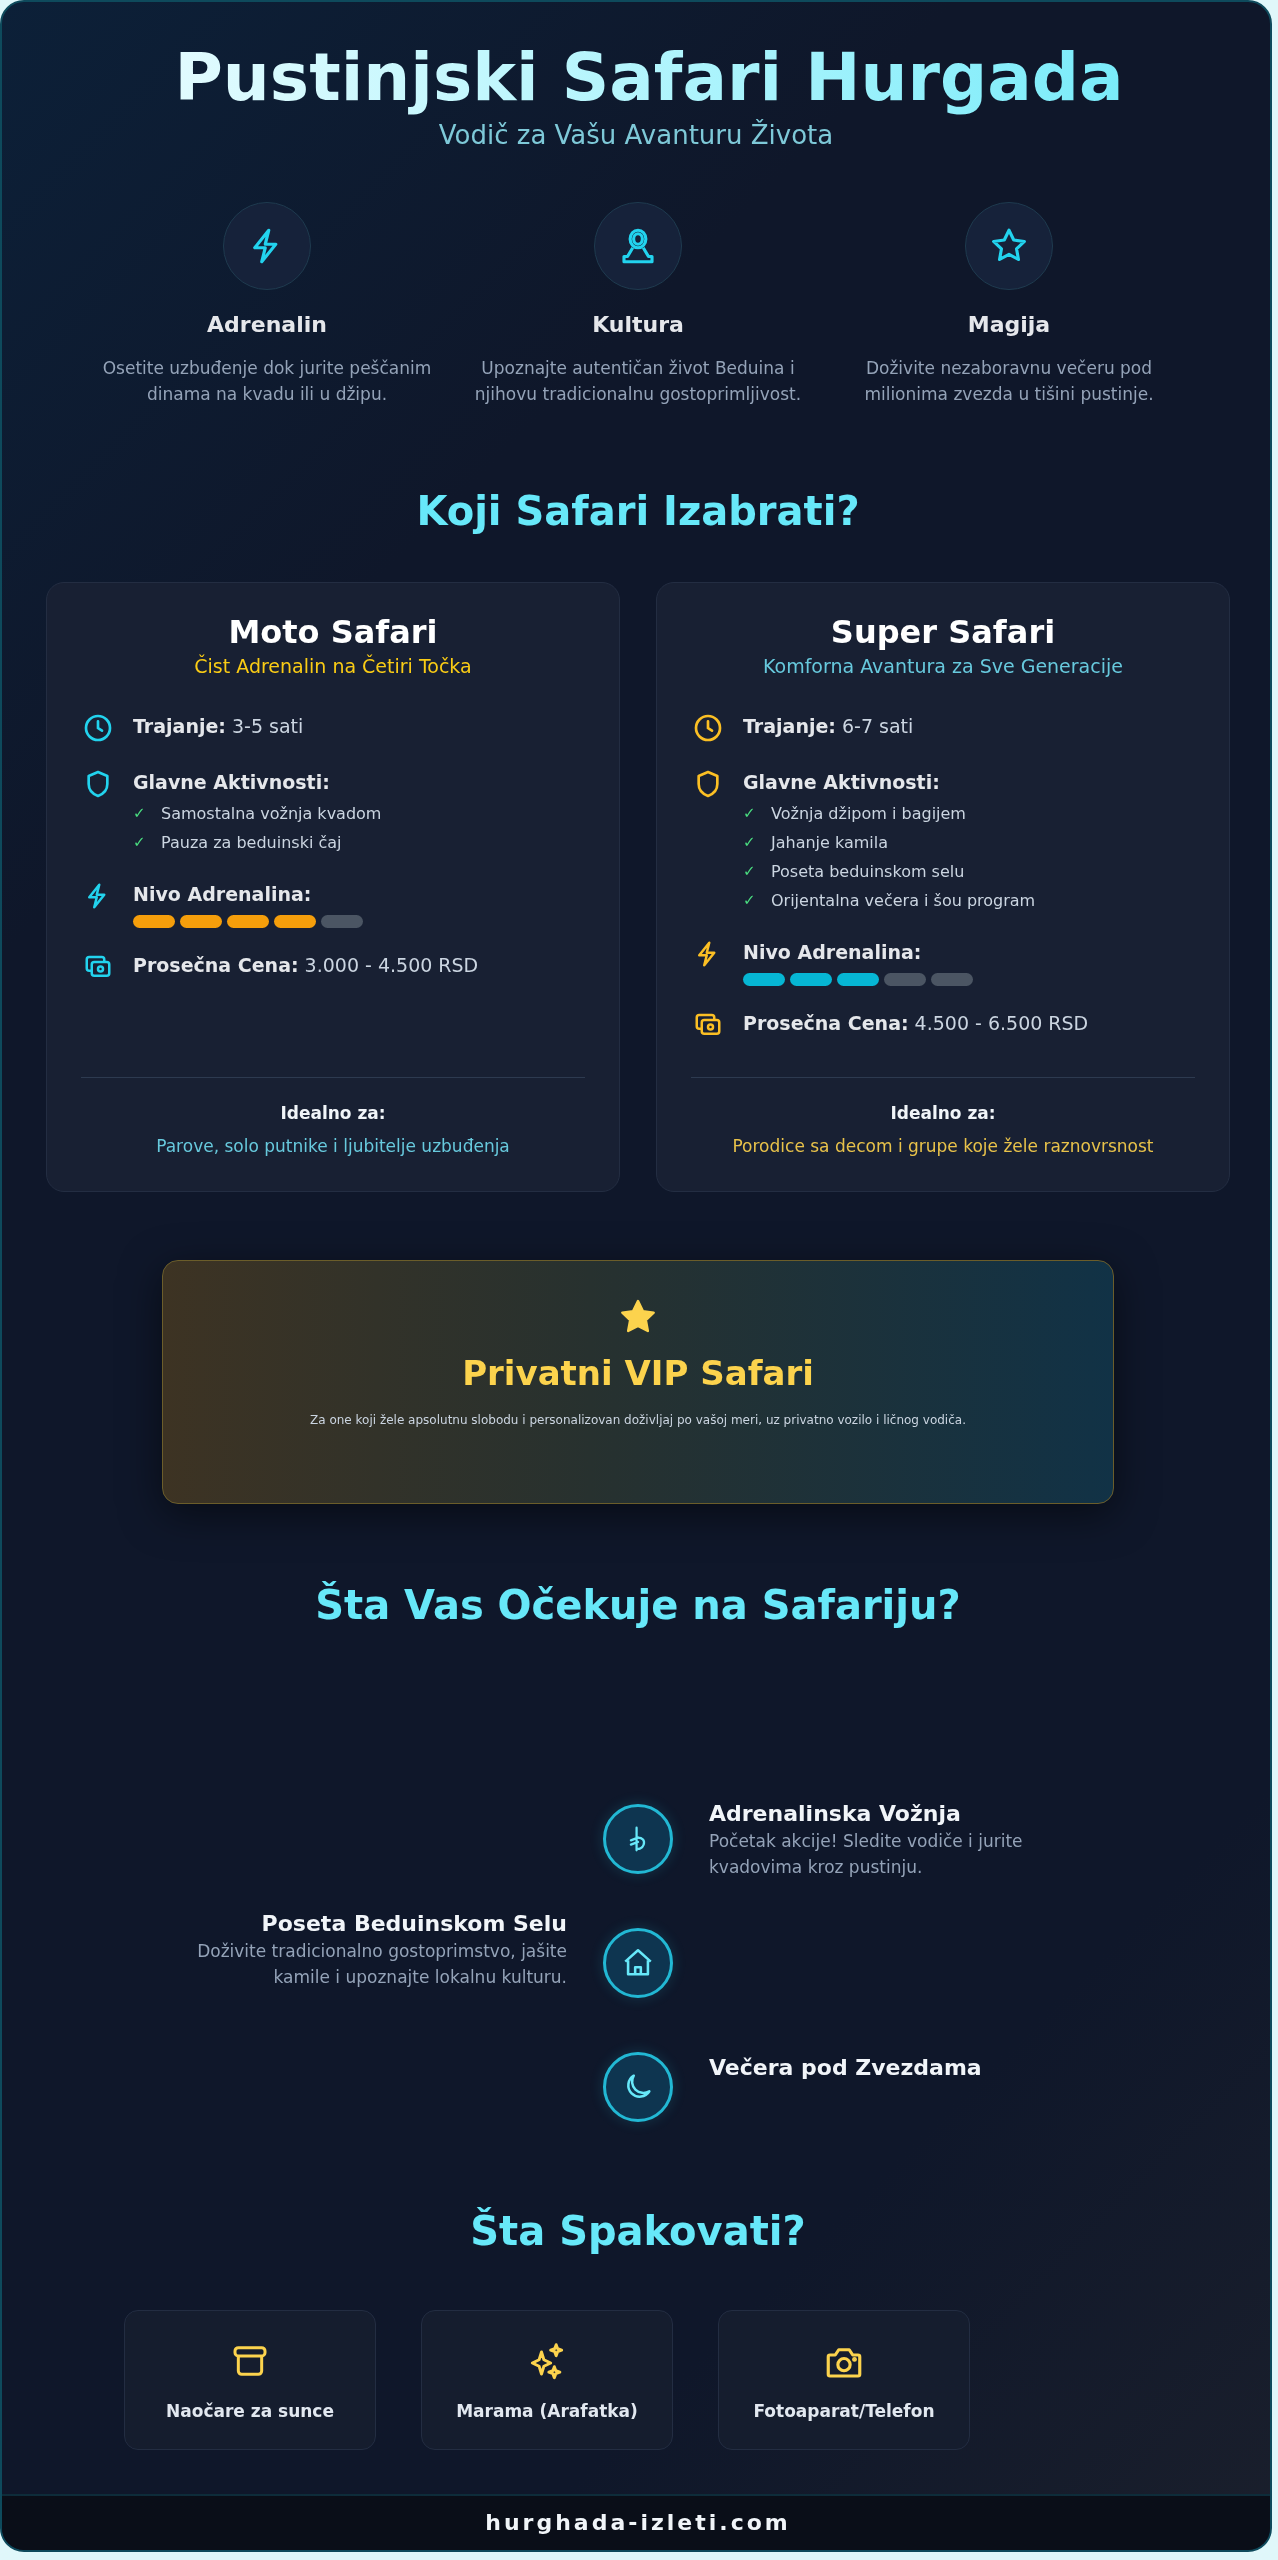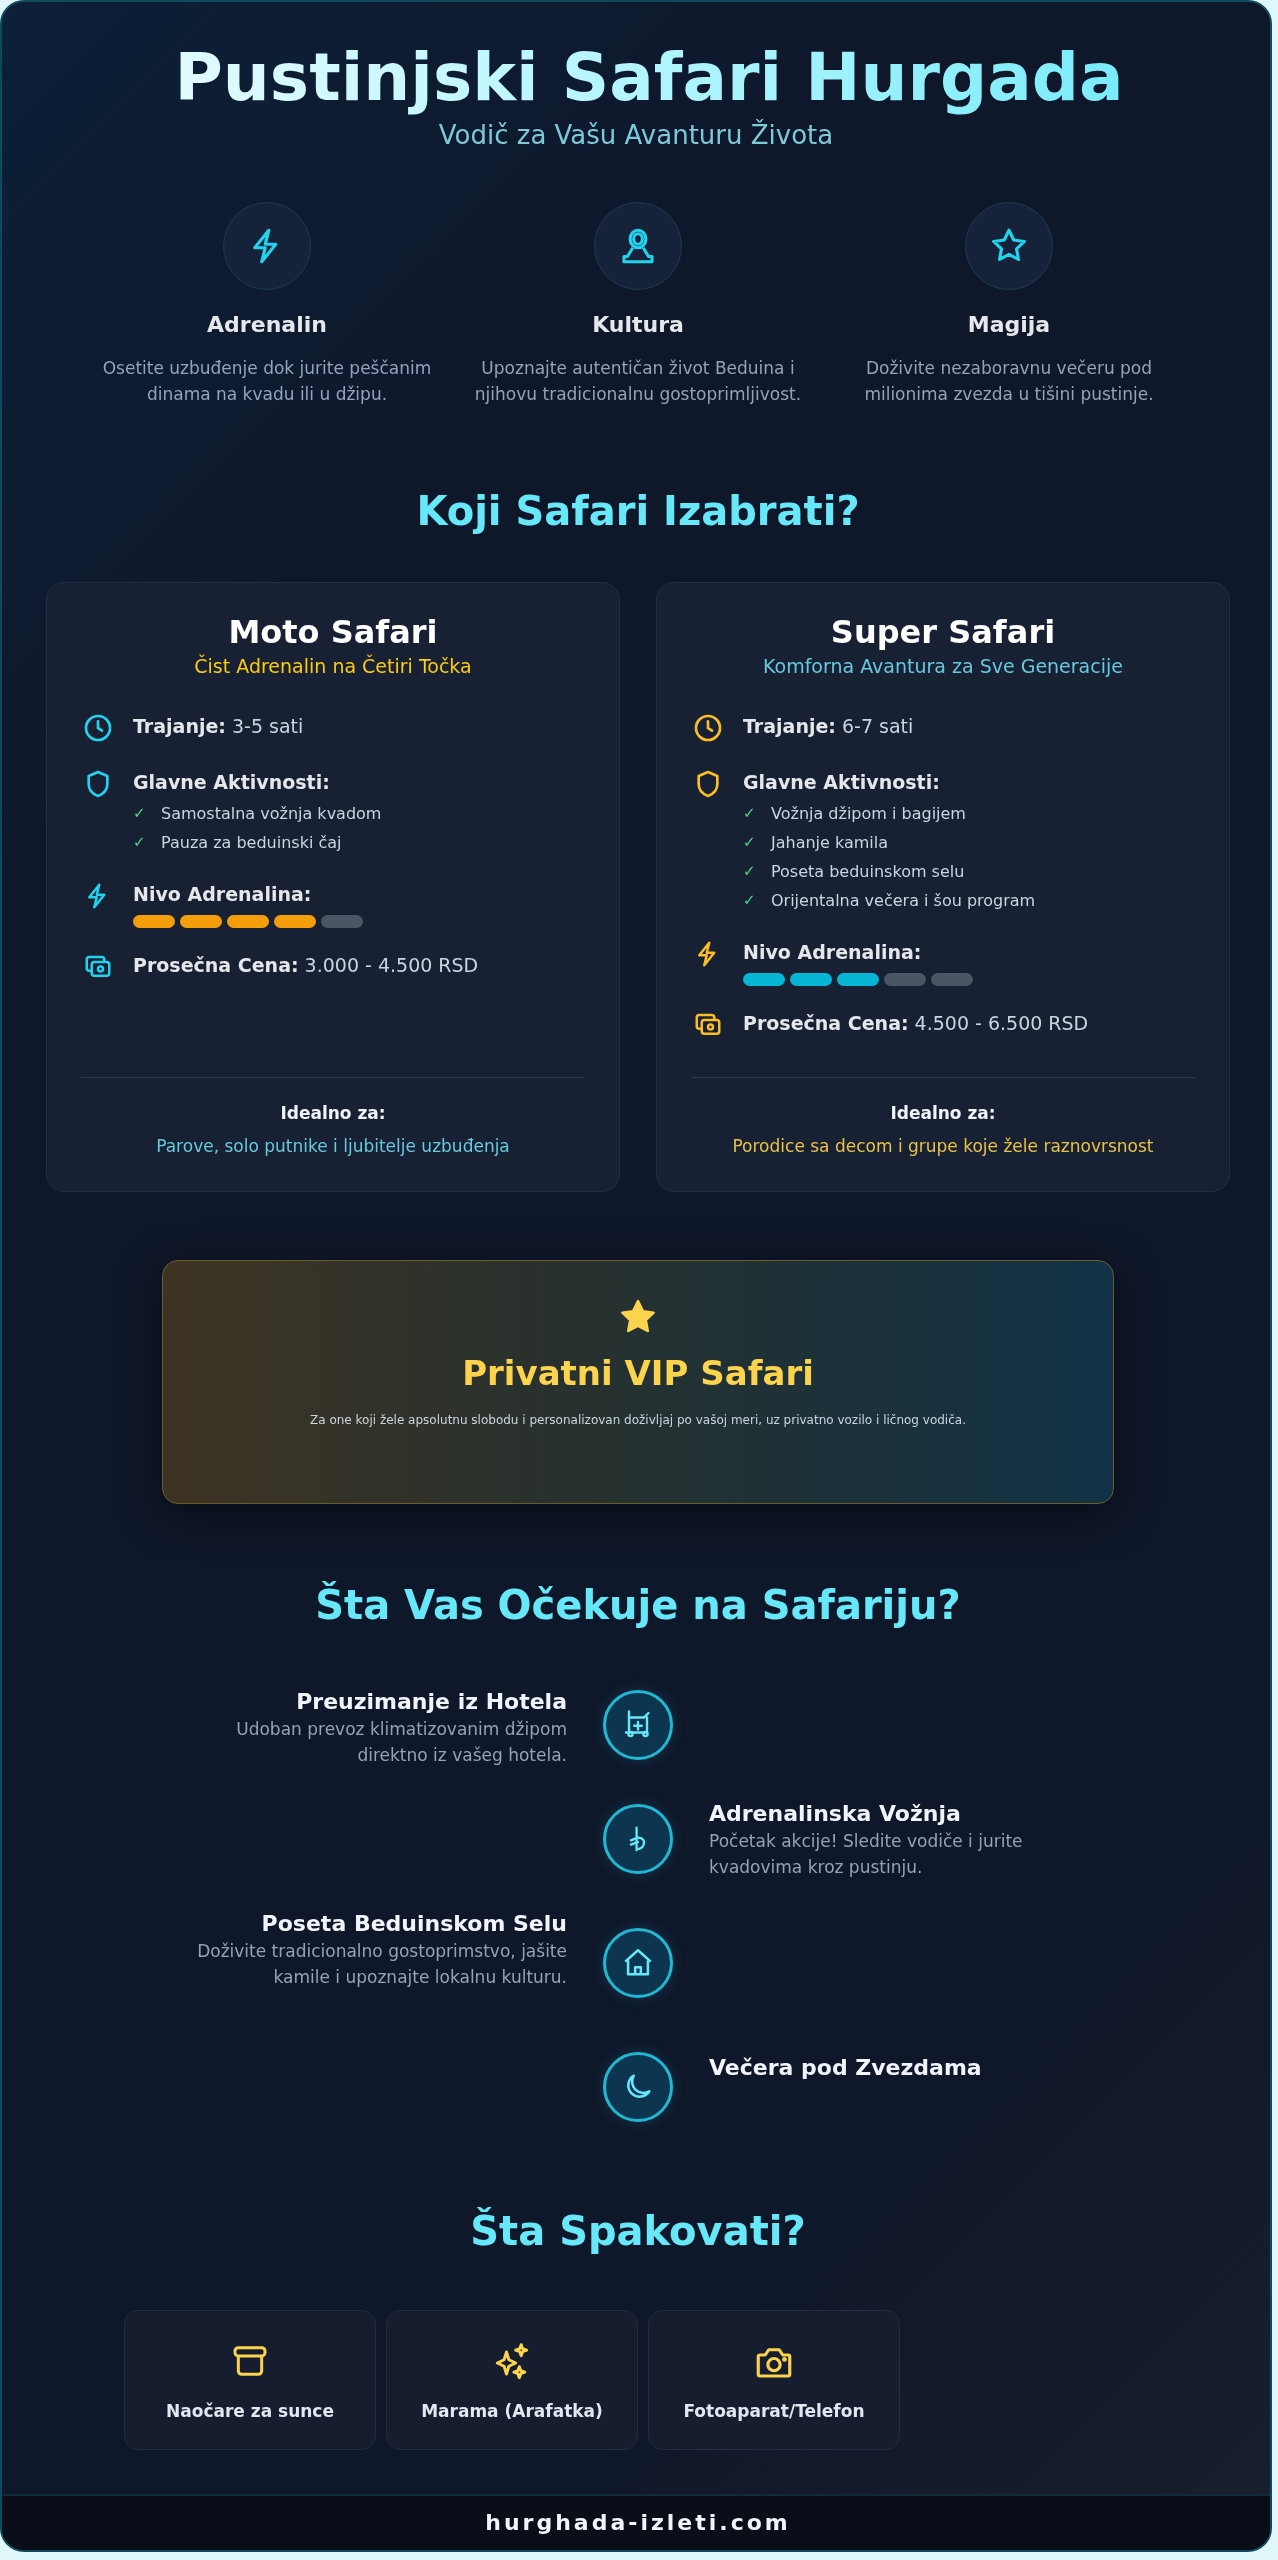--- a/index.html
+++ b/index.html
@@ -68,21 +68,21 @@
     position: absolute; left: 601px; width: 70px; height: 70px; border-radius: 50%;
     background: #0e3550; border: 3px solid #22b8d4;
     display: flex; align-items: center; justify-content: center;
     box-shadow: 0 0 14px rgba(34,184,212,0.2);
   }
   .tl-text-left { position: absolute; right: 707px; width: 380px; text-align: right; }
   .tl-text-right { position: absolute; left: 707px; width: 380px; text-align: left; }
   .tl-title { font-size: 22px; font-weight: bold; color: #f1f5f9; line-height: 28px; }
   .tl-desc { font-size: 17px; color: #94a3b8; line-height: 26px; }
 
-  .pack { position: absolute; top: 2308px; left: 94px; display: flex; gap: 10px; padding-left: 28px; }
+  .pack { position: absolute; top: 2308px; left: 94px; display: flex; gap: 45px; padding-left: 28px; }
   .pack-item {
     width: 252px; height: 140px; border-radius: 14px;
     background: #151d2e; border: 1px solid #232d42;
     text-align: center;
   }
   .pack-icon { margin-top: 30px; height: 40px; display: flex; justify-content: center; }
   .pack-label { font-size: 17px; font-weight: bold; color: #e2e8f0; margin-top: 20px; }
 
   .footer {
     position: absolute; left: 0; bottom: 0; width: 1272px; height: 56px;
@@ -279,34 +279,20 @@
       <svg width="40" height="40" viewBox="0 0 24 24" fill="#fcd34d" stroke="#fcd34d" stroke-width="1.5" stroke-linejoin="round">
           <path d="M12 2.5l2.9 6 6.5.9-4.7 4.5 1.2 6.5L12 17.3l-5.9 3.1 1.2-6.5L2.6 9.4l6.5-.9z"></path>
         </svg>
     </div>
     <div class="vip-title">Privatni VIP Safari</div>
     <div class="vip-text">Za one koji žele apsolutnu slobodu i personalizovan doživljaj po vašoj meri, uz privatno vozilo i ličnog vodiča.</div>
   </div>
 
   <div class="section-title" style="top:1580px;">Šta Vas Očekuje na Safariju?</div>
 
-  <div class="tl-item" style="top:1686px;">
-    <div class="tl-text-left" style="top:0;">
-      <div class="tl-title">Preuzimanje iz Hotela</div>
-      <div class="tl-desc">Udoban prevoz klimatizovanim džipom direktno iz vašeg hotela.</div>
-    </div>
-    <div class="tl-circle" style="top:2px;">
-      <svg width="36" height="36" viewBox="0 0 24 24" fill="none" stroke="#67e8f9" stroke-width="1.6" stroke-linecap="round">
-          <path d="M6 3v14M6 7h10l3-3M18 7v10M4 17h14"></path>
-          <circle cx="7" cy="18" r="1.4"></circle>
-          <circle cx="17" cy="18" r="1.4"></circle>
-          <path d="M12 10v5M9.5 12.5h5"></path>
-        </svg>
-    </div>
-  </div>
 
   <div class="tl-item" style="top:1798px;">
     <div class="tl-circle" style="top:4px;">
       <svg width="34" height="34" viewBox="0 0 24 24" fill="none" stroke="#67e8f9" stroke-width="1.6" stroke-linecap="round">
           <path d="M11 4v16M7 13l5-2M7 16l5-2"></path>
           <path d="M12 11c3 0 5 2 4 5s-4 3-4 3"></path>
         </svg>
     </div>
     <div class="tl-text-right" style="top:0;">
       <div class="tl-title">Adrenalinska Vožnja</div>

